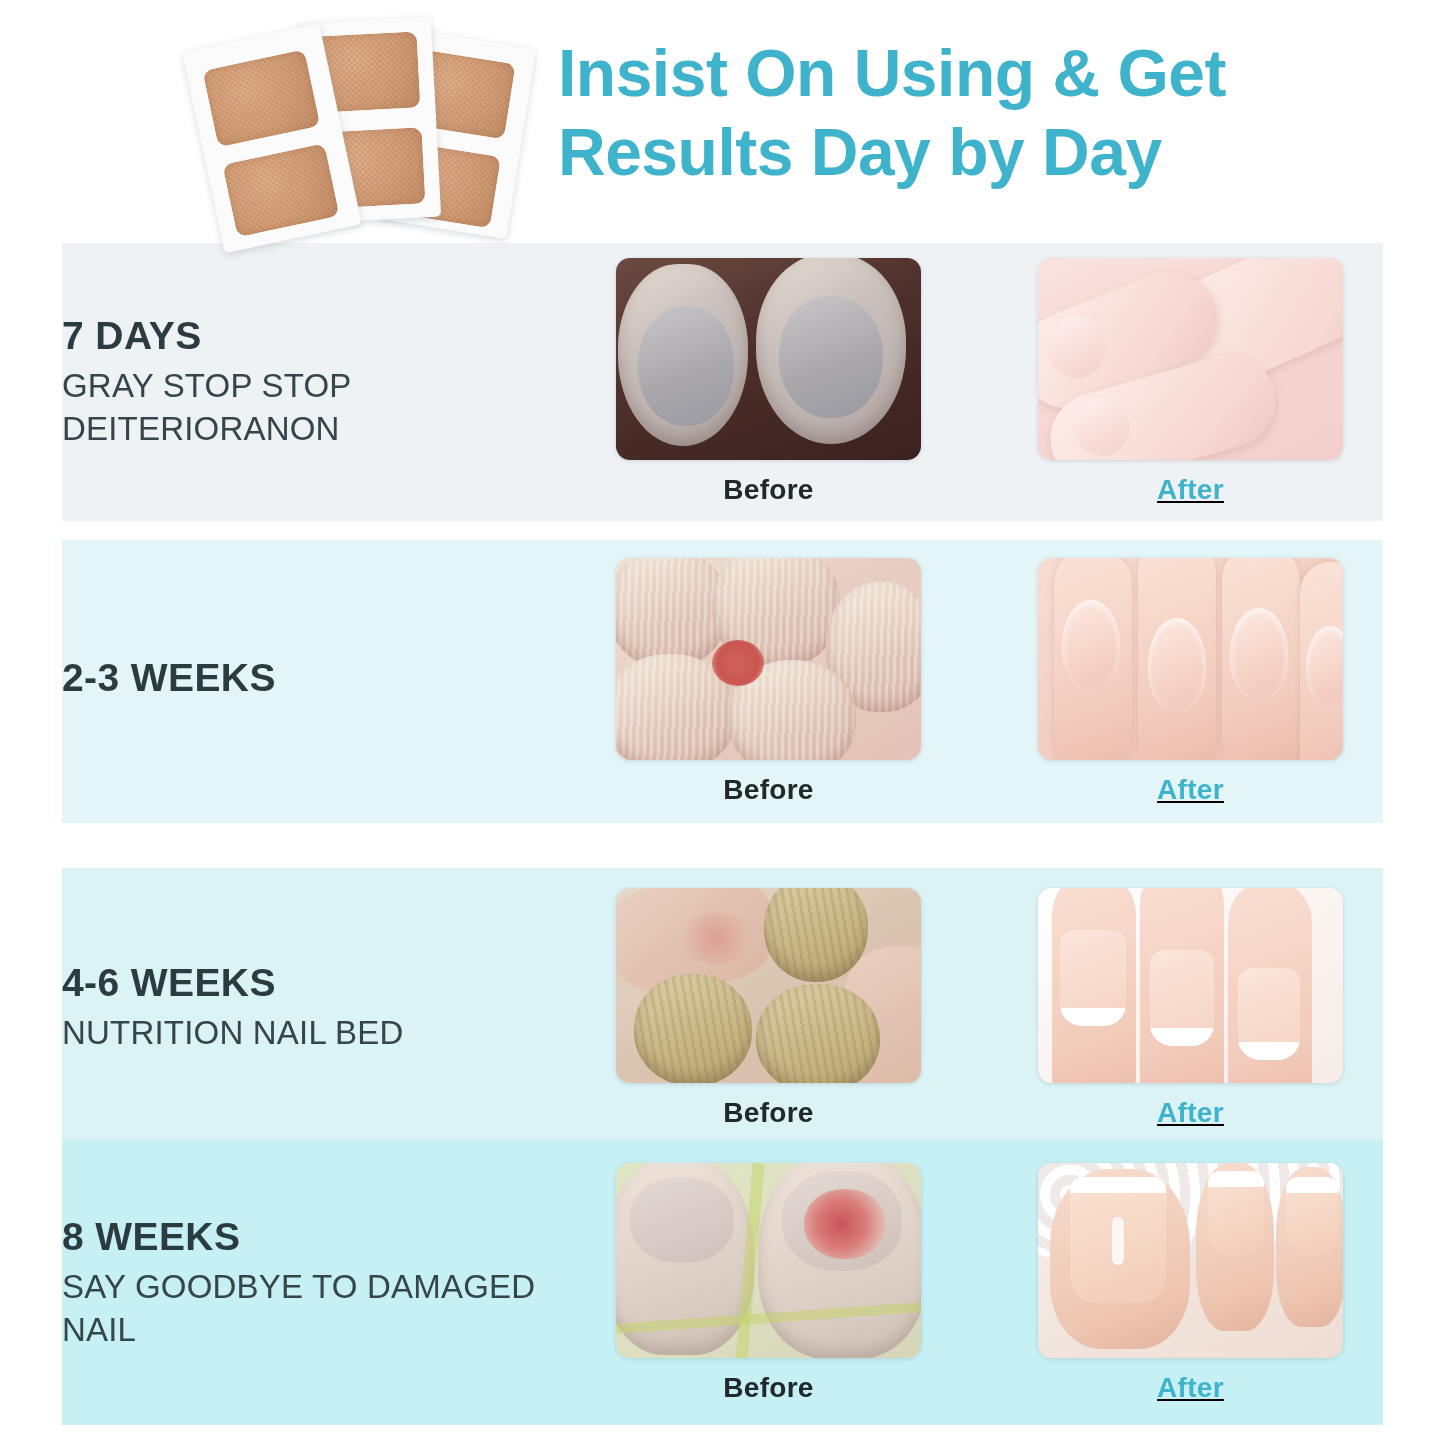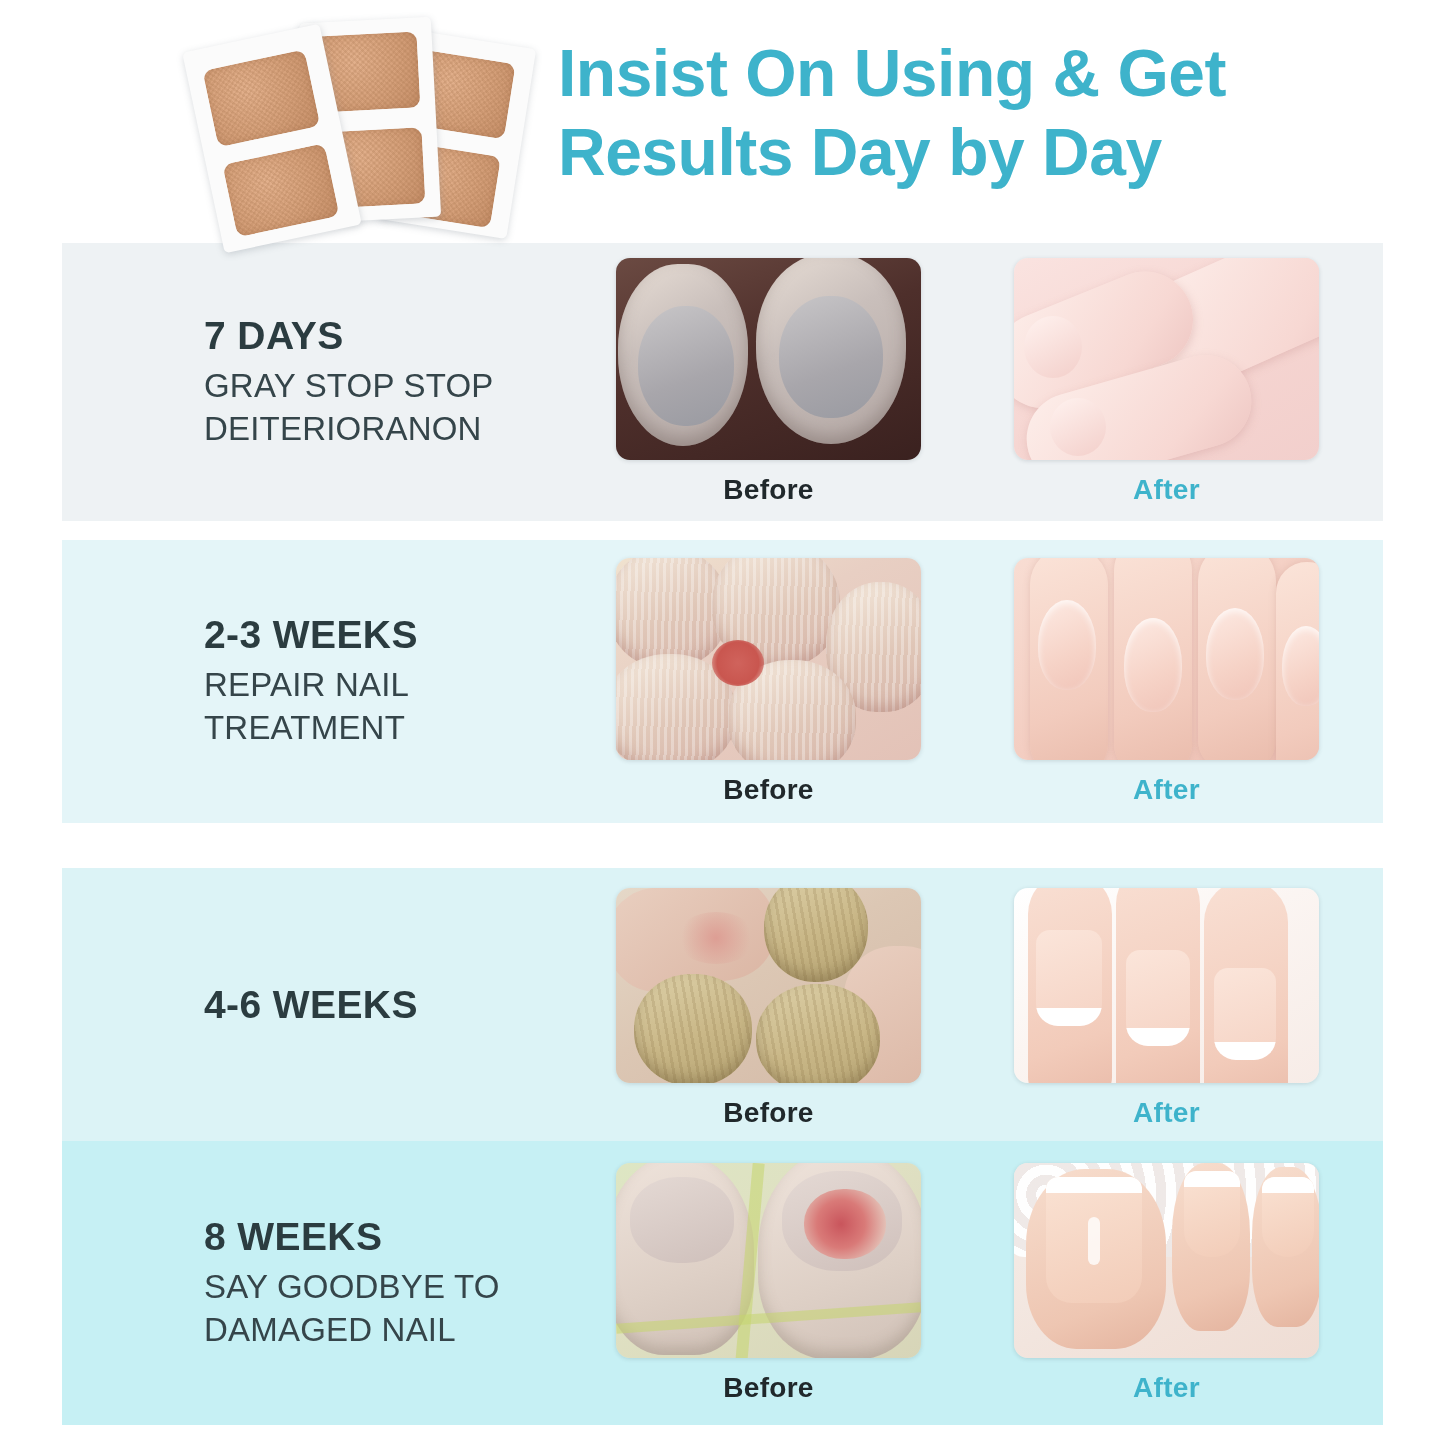--- a/index.html
+++ b/index.html
@@ -82,21 +82,20 @@
     display: flex;
     align-items: center;
   }
   .row-1 { top: 243px;  height: 278px; background: #eef2f4; }
   .row-2 { top: 540px;  height: 283px; background: #e4f5f8; }
   .row-3 { top: 868px;  height: 280px; background: #dcf3f6; }
   .row-4 { top: 1141px; height: 284px; background: #c6f0f4; }
 
   .row-text {
     width: 545px;
-    padding-left: 142px;
     flex: 0 0 auto;
   }
   .period {
     font-size: 39px;
     font-weight: 700;
     color: #2b3c40;
     letter-spacing: 0.4px;
     margin-bottom: 7px;
   }
   .desc {
@@ -110,21 +109,21 @@
   .compare {
     flex: 1 1 auto;
     display: flex;
     align-items: center;
     justify-content: flex-start;
     position: relative;
   }
 
   .pane { width: 305px; flex: 0 0 auto; }
   .pane.spacer-l { margin-left: 9px; }
-  .pane.spacer-r { margin-left: 93px; }
+  .pane.spacer-r { margin-left: 117px; text-decoration: underline; }
 
   .photo {
     width: 305px;
     height: 202px;
     border-radius: 14px;
     overflow: hidden;
     position: relative;
     box-shadow: 0 1px 4px rgba(60,80,90,0.18);
   }
   .row-3 .photo, .row-4 .photo { height: 195px; }
@@ -403,21 +402,20 @@
             <div class="tipn t2"></div>
         </div>
         <div class="cap cap-after">After</div>
       </div>
     </div>
   </div>
 
   <div class="row row-2">
     <div class="row-text">
       <div class="period">2-3 WEEKS</div>
-      <div class="desc">REPAIR NAIL TREATMENT</div>
     </div>
     <div class="compare">
       <div class="pane spacer-l">
         <div class="photo img-b2">
           <div class="dn d1"></div>
             <div class="dn d2"></div>
             <div class="dn d3"></div>
           <div class="dn d4"></div>
             <div class="dn d5"></div>
             <div class="red"></div>
@@ -441,20 +439,21 @@
             <div class="hn hn4"></div>
         </div>
         <div class="cap cap-after">After</div>
       </div>
     </div>
   </div>
 
   <div class="row row-3">
     <div class="row-text">
       <div class="period">4-6 WEEKS</div>
+      <div class="desc">NUTRITION NAIL BED</div>
     </div>
     <div class="compare">
       <div class="pane spacer-l">
         <div class="photo img-b3">
           <div class="skin s1"></div>
             <div class="skin s2"></div>
             <div class="pink"></div>
           <div class="yn y1"></div>
             <div class="yn y2"></div>
             <div class="yn y3"></div>

